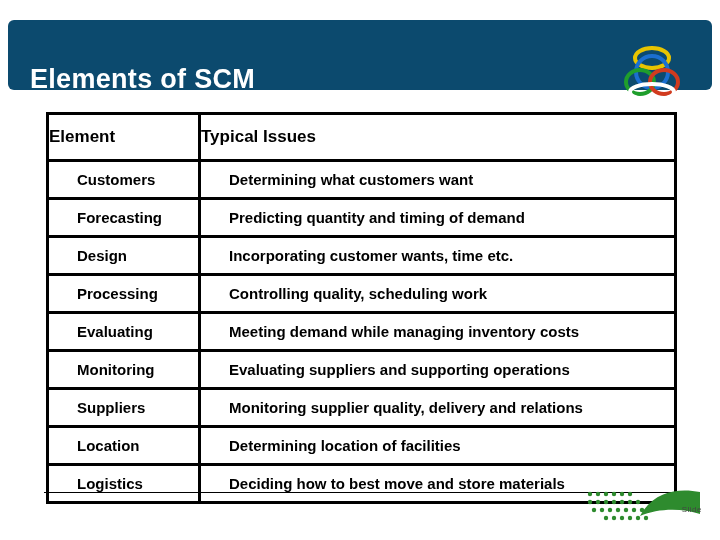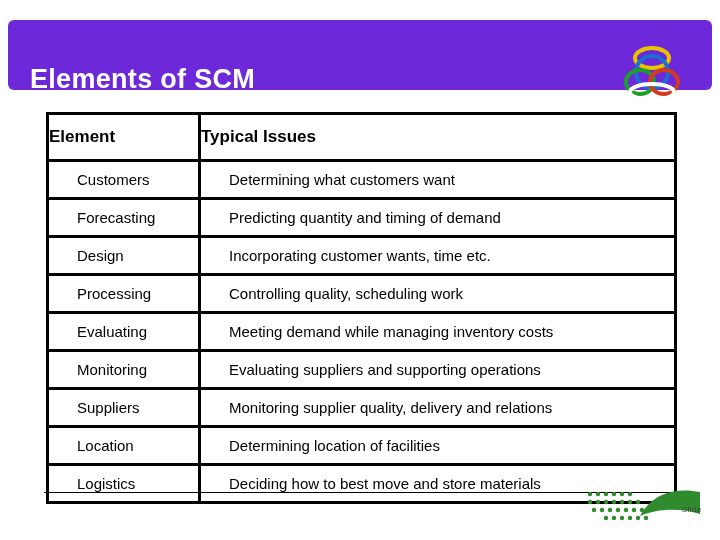--- a/index.html
+++ b/index.html
@@ -15,21 +15,21 @@
     position: relative;
   }
 
   
   .title-bar {
     position: absolute;
     left: 8px;
     top: 20px;
     width: 704px;
     height: 70px;
-    background: #6d28d9;
+    background: #0c4a6e;
     border-radius: 6px 6px 6px 6px;
   }
   .title-text {
     position: absolute;
     left: 22px;
     top: 44px;
     font-size: 27px;
     font-weight: bold;
     color: #ffffff;
     letter-spacing: 0.3px;
@@ -69,21 +69,21 @@
   }
   
   table.scm th {
     font-size: 17px;
     font-weight: bold;
     color: #000000;
     height: 44px;
   }
   table.scm td {
     font-size: 15px;
-    font-weight: normal;
+    font-weight: bold;
     color: #000000;
     height: 35px;
     padding-left: 28px;
   }
   .cell-pad-l { padding-left: 10px; }
   .cell-pad-l2 { padding-left: 8px; }
 
   
   .bottom-rule {
     position: absolute;

